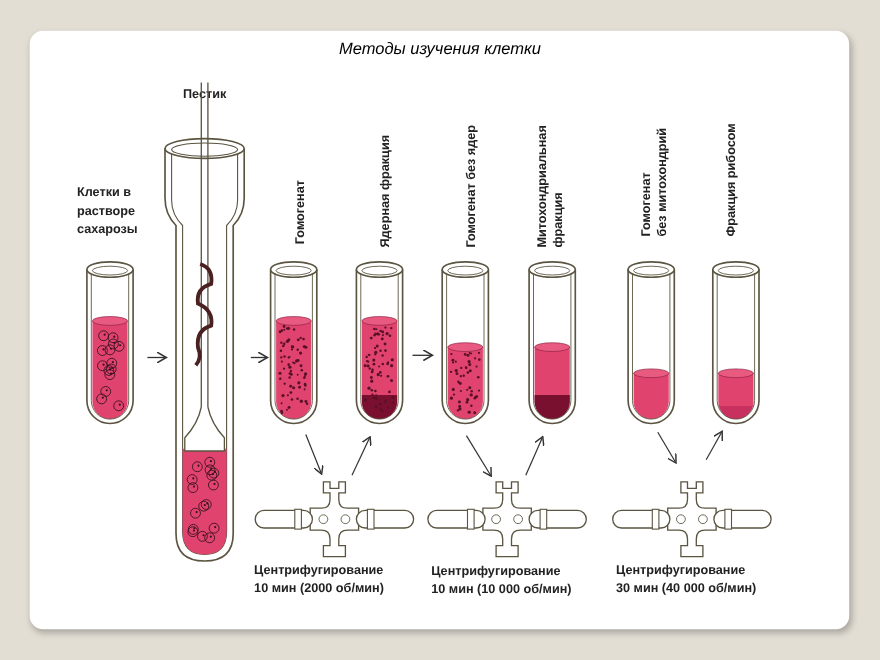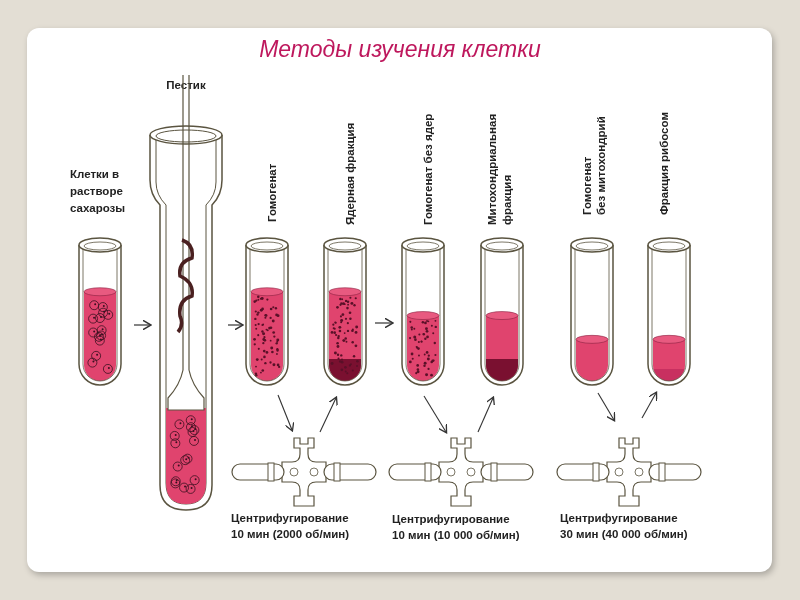--- a/index.html
+++ b/index.html
@@ -1,18 +1,18 @@
 <!DOCTYPE html>
 <html><head>
 <meta charset="utf-8">
 <style>
   html, body { margin:0; padding:0; }
   body { width:800px; height:600px; background:#e3ded4; position:relative; overflow:hidden; font-family:"Liberation Sans", sans-serif; }
   .card { position:absolute; left:27px; top:28px; width:745px; height:544px; background:#fff; border-radius:12px; box-shadow:2px 3px 6px rgba(0,0,0,0.25); }
-  .title { position:absolute; left:0; top:36px; width:800px; text-align:center; color:#be185d; font-style:italic; font-size:23px; font-family:"Liberation Sans", sans-serif; }
+  .title { position:absolute; left:0; top:36px; width:800px; text-align:center; color:#000000; font-style:italic; font-size:15px; font-family:"Liberation Sans", sans-serif; }
   svg.diagram { position:absolute; left:0; top:0; }
   .lbl { font-family:"Liberation Sans", sans-serif; font-weight:bold; font-size:11.5px; fill:#222; }
   .cap { font-family:"Liberation Sans", sans-serif; font-weight:bold; font-size:11.5px; fill:#222; }
 </style>
 </head>
 <body>
 
 <div class="card"></div>
 <div class="title">Методы изучения клетки</div>
 

